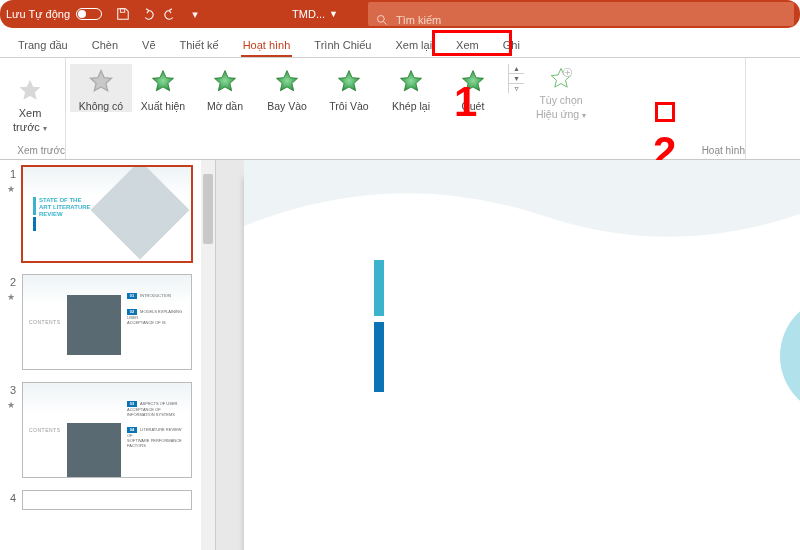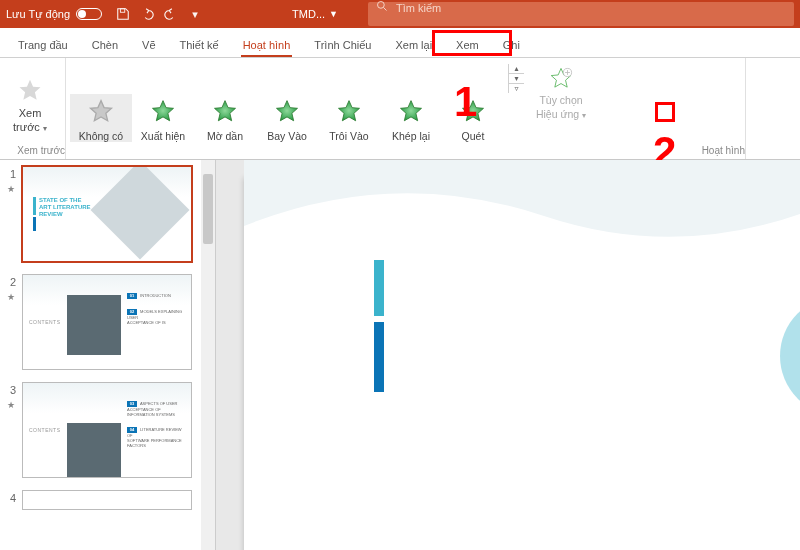--- a/index.html
+++ b/index.html
@@ -1,44 +1,44 @@
 <!DOCTYPE html>
 <html><head>
 <meta charset="utf-8">
 <style>
 * { box-sizing: border-box; margin: 0; padding: 0; font-family: "Segoe UI", sans-serif; }
 body { background: #fff; width: 800px; height: 550px; overflow: hidden; position: relative; }
 
 
-.titlebar { height: 28px; background: #c43e1c; display: flex; align-items: center; color: #fff; font-size: 11px; padding: 0 6px; }
+.titlebar { height: 28px; background: #c43e1c; display: flex; align-items: center; color: #fff; font-size: 11px; padding: 0 6px; border-radius: 13px; }
 .titlebar .autosave { display: flex; align-items: center; gap: 6px; }
 .titlebar .toggle { width: 26px; height: 12px; border: 1px solid #fff; border-radius: 6px; position: relative; }
 .titlebar .toggle::after { content: ""; width: 8px; height: 8px; background: #fff; border-radius: 50%; position: absolute; top: 1px; left: 1px; }
 .titlebar .qat { display: flex; gap: 10px; margin-left: 14px; }
 .titlebar .qat-icon { width: 14px; height: 14px; display: flex; align-items: center; justify-content: center; opacity: .95; }
 .titlebar .doc { margin-left: 90px; }
 .titlebar .chev { margin-left: 4px; font-size: 9px; }
-.search { margin-left: 30px; background: #d86a4a; flex: 1; height: 20px; border-radius: 2px; display: flex; align-items: flex-end; padding: 12px 8px; gap: 8px; color: #f5d5c8; font-size: 11px; }
+.search { margin-left: 30px; background: #d86a4a; flex: 1; height: 20px; border-radius: 2px; display: flex; align-items: flex-start; padding: 12px 8px; gap: 8px; color: #f5d5c8; font-size: 11px; }
 
 
 .tabs { height: 30px; display: flex; align-items: flex-end; padding: 0 6px; border-bottom: 1px solid #d0d0d0; background: #fff; }
 .tab { padding: 6px 12px 6px; font-size: 11px; color: #555; cursor: pointer; position: relative; }
 .tab.active { color: #c43e1c; }
 .tab.active::after { content: ""; position: absolute; left: 10px; right: 10px; bottom: 0; height: 2.5px; background: #c43e1c; }
 
 
 .ribbon { height: 102px; background: #fff; border-bottom: 1px solid #c8c8c8; display: flex; position: relative; }
 .rg { border-right: 1px solid #e0e0e0; display: flex; flex-direction: column; }
 .rg-body { flex: 1; display: flex; align-items: center; }
 .rg-label { font-size: 10px; color: #888; text-align: right; padding-bottom: 3px; }
 .big-btn { width: 60px; display: flex; flex-direction: column; align-items: center; justify-content: center; gap: 2px; font-size: 11px; color: #444; padding-top: 6px; }
 .big-btn.sel { background: #ececec; }
 .big-btn .chev { font-size: 8px; color: #777; }
 .star-row { display: flex; gap: 0; padding: 6px 4px 2px; }
-.anim-item { width: 62px; display: flex; flex-direction: column; align-items: center; gap: 4px; font-size: 10.5px; color: #444; padding-top: 4px; margin-top: 30px; }
+.anim-item { width: 62px; display: flex; flex-direction: column; align-items: center; gap: 4px; font-size: 10.5px; color: #444; padding-top: 4px; }
 .star { width: 28px; height: 28px; position: relative; }
 .star svg { width: 100%; height: 100%; }
 .gallery-nav { width: 16px; display: flex; flex-direction: column; border-left: 1px solid #d0d0d0; margin-top: 6px; margin-bottom: 18px; }
 .gallery-nav div { flex: 1; display: flex; align-items: center; justify-content: center; font-size: 8px; color: #666; border-bottom: 1px solid #d0d0d0; }
 .gallery-nav div:last-child { border-bottom: none; }
 .opt-btn { width: 62px; display: flex; flex-direction: column; align-items: center; font-size: 10.5px; color: #aaa; padding-top: 8px; gap: 2px; margin-left: 6px; }
 .opt-btn .chev { font-size: 8px; }
 
 
 .redbox { position: absolute; border: 3px solid #ff0000; pointer-events: none; }

